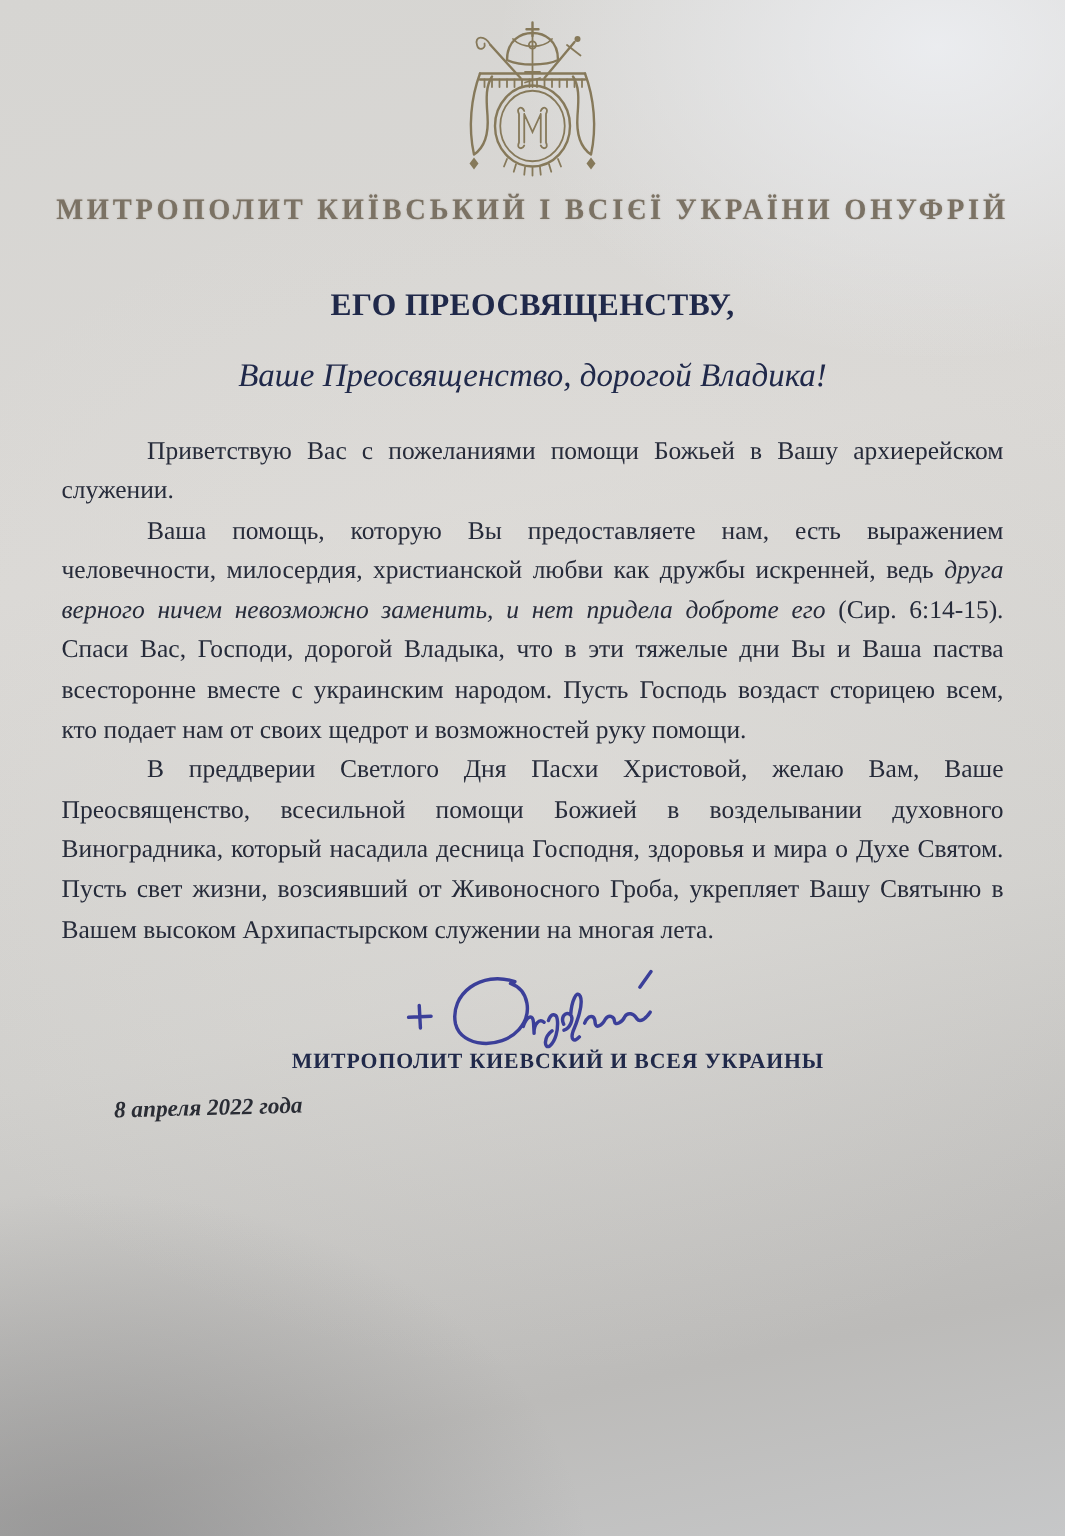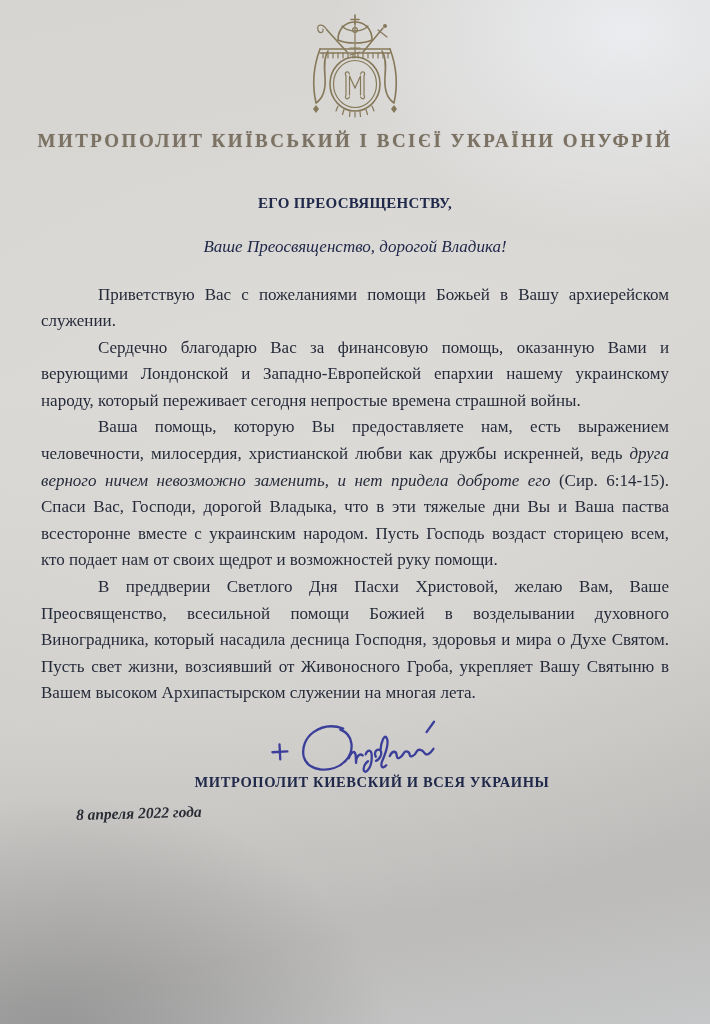--- a/index.html
+++ b/index.html
@@ -20,26 +20,26 @@
   .crest{display:block;margin:13px auto 0;}
   .lh-title{
     margin-top:9px;text-align:center;
     font-weight:700;font-size:19px;letter-spacing:2.5px;
     color:var(--letterhead,#7b7264);
     text-shadow:0 0 1px rgba(123,114,100,0.45);
     transform:scaleY(1.04);
   }
   .addressee{
     margin-top:42px;text-align:center;
-    font-weight:700;font-size:15px;line-height:18.5px;
+    font-weight:700;font-size:21px;line-height:18.5px;
     letter-spacing:0.3px;color:var(--addressee-ink,#20294a);
   }
   .salutation{
     margin-top:24px;text-align:center;
-    font-style:italic;font-size:17px;color:var(--addressee-ink,#20294a);
+    font-style:italic;font-size:22px;color:var(--addressee-ink,#20294a);
   }
   .body{
     margin:25px 41px 0 41px;
     font-size:17px;line-height:26.6px;
     text-align:justify;
     color:var(--ink,#262b3a);
   }
   .body p{margin:0;text-indent:57px;}
   .body .q{font-style:italic;}
   .closing{
@@ -103,21 +103,20 @@
   <div class="lh-title">МИТРОПОЛИТ КИЇВСЬКИЙ І ВСІЄЇ УКРАЇНИ ОНУФРІЙ</div>
 
   <div class="addressee">
     <div>ЕГО ПРЕОСВЯЩЕНСТВУ,</div>
   </div>
 
   <div class="salutation">Ваше Преосвященство, дорогой Владика!</div>
 
   <div class="body">
     <p>Приветствую Вас с пожеланиями помощи Божьей в Вашу архиерейском служении.</p>
-    <p>Сердечно благодарю Вас за финансовую помощь, оказанную Вами и верующими Лондонской и Западно-Европейской епархии нашему украинскому народу, который переживает сегодня непростые времена страшной войны.</p>
     <p>
       <span>Ваша помощь, которую Вы предоставляете нам, есть выражением человечности, милосердия, христианской любви как дружбы искренней, ведь</span>
       <em class="q">друга верного ничем невозможно заменить, и нет придела доброте его</em>
       <span>(Сир. 6:14-15). Спаси Вас, Господи, дорогой Владыка, что в эти тяжелые дни Вы и Ваша паства всесторонне вместе с украинским народом. Пусть Господь воздаст сторицею всем, кто подает нам от своих щедрот и возможностей руку помощи.</span>
     </p>
     <p>В преддверии Светлого Дня Пасхи Христовой, желаю Вам, Ваше Преосвященство, всесильной помощи Божией в возделывании духовного Виноградника, который насадила десница Господня, здоровья и мира о Духе Святом. Пусть свет жизни, возсиявший от Живоносного Гроба, укрепляет Вашу Святыню в Вашем высоком Архипастырском служении на многая лета.</p>
   </div>
 
 
   <div class="sigwrap">

